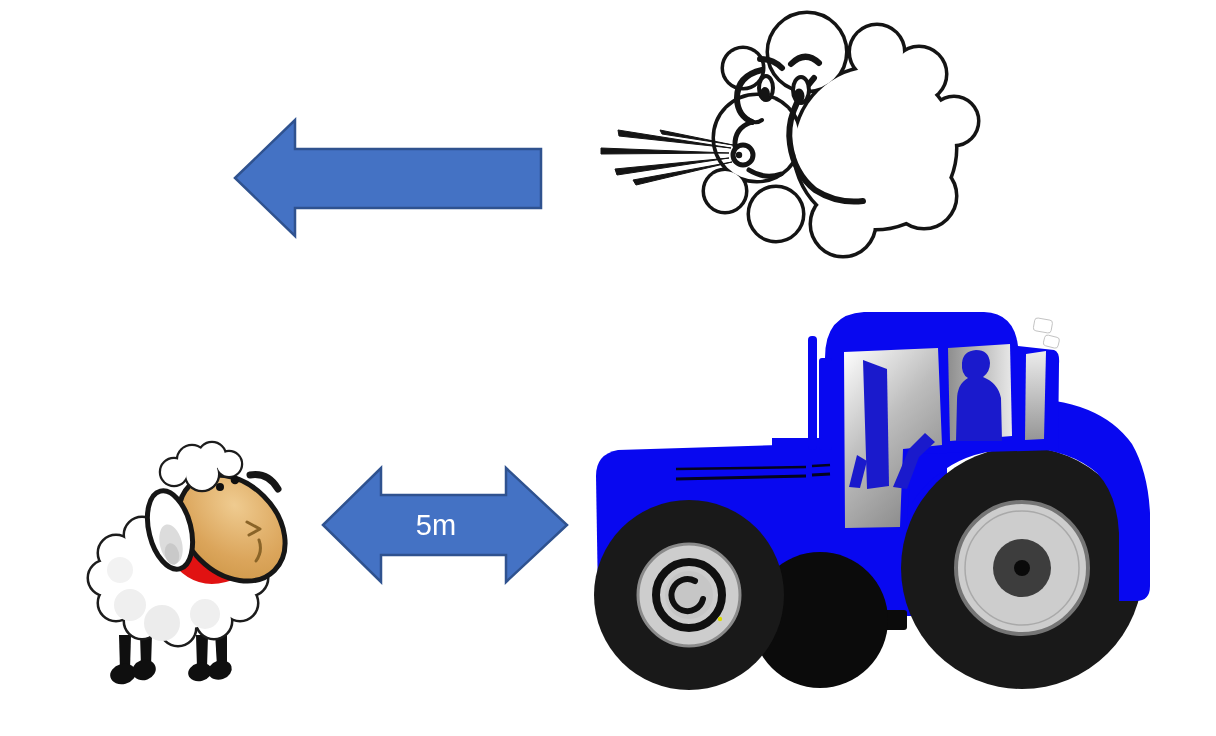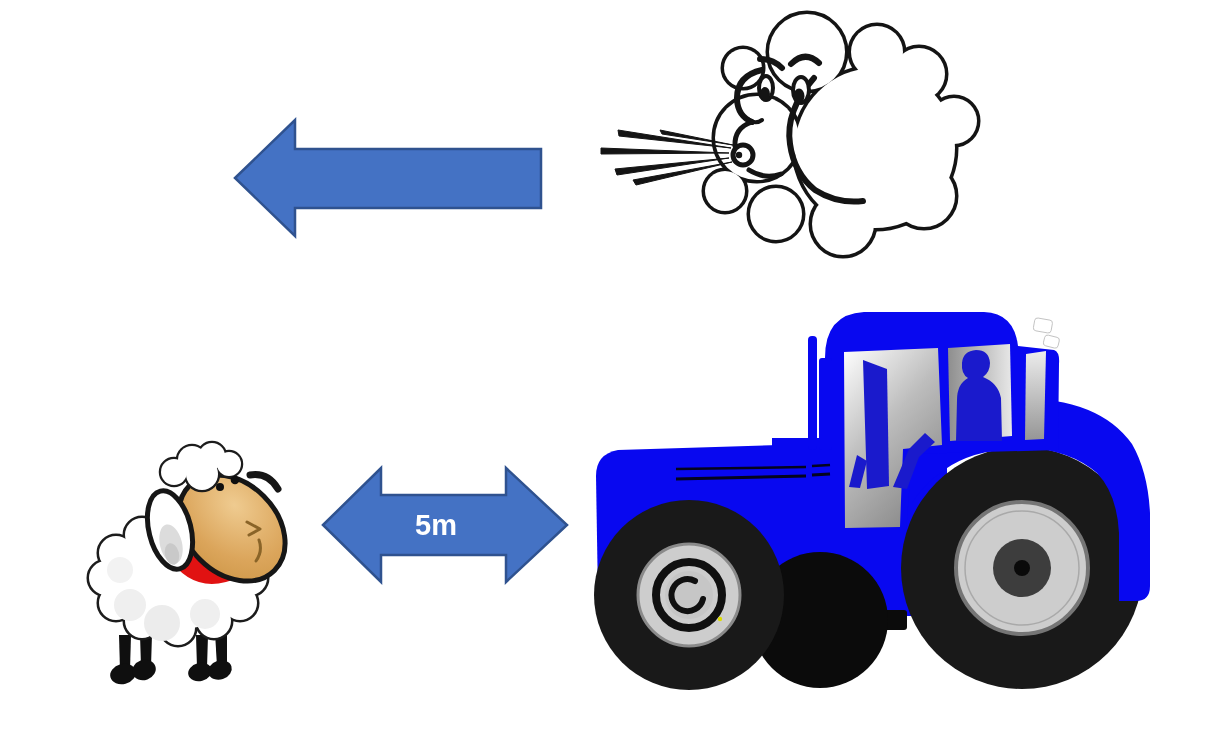--- a/index.html
+++ b/index.html
@@ -4,21 +4,21 @@
 <style>
   :root{
     --arrow_fill:#4472C4; --arrow_stroke:#2F528F; --arrow_label_text:#FFFFFF;
     --outline_black:#141414; --canvas_bg:#FFFFFF;
     --tractor_body_blue:#0808F0; --tractor_interior_blue:#1A1ACC;
     --tire_black:#191919; --hub_gray:#CDCDCD; --hub_inner_gray:#3D3D3D;
     --collar_red:#E11212; --muzzle_brown:#8A6428; --wool_white:#FFFFFF;
   }
   html,body{margin:0;padding:0;background:#e8e8e8;}
   .canvas{position:relative;width:1216px;height:736px;background:var(--canvas_bg);
-          overflow:hidden;font-family:"Liberation Sans",sans-serif;margin:0 auto;font-weight:bold;}
+          overflow:hidden;font-family:"Liberation Sans",sans-serif;margin:0 auto;}
   .canvas svg{position:absolute;overflow:visible;}
   
   .cloud-stroke{fill:#fff;stroke:var(--outline_black);stroke-width:7;}
   .cloud-fill{fill:#fff;stroke:none;}
   .ln{fill:none;stroke:var(--outline_black);stroke-linecap:round;stroke-linejoin:round;}
   .windline{fill:var(--outline_black);stroke:var(--outline_black);stroke-width:1;}
   
   .arrow-shape{fill:var(--arrow_fill);stroke:var(--arrow_stroke);stroke-width:2.5;stroke-linejoin:miter;}
   .arrow-label{fill:var(--arrow_label_text);font-size:29px;font-family:"Liberation Sans",sans-serif;}
   

